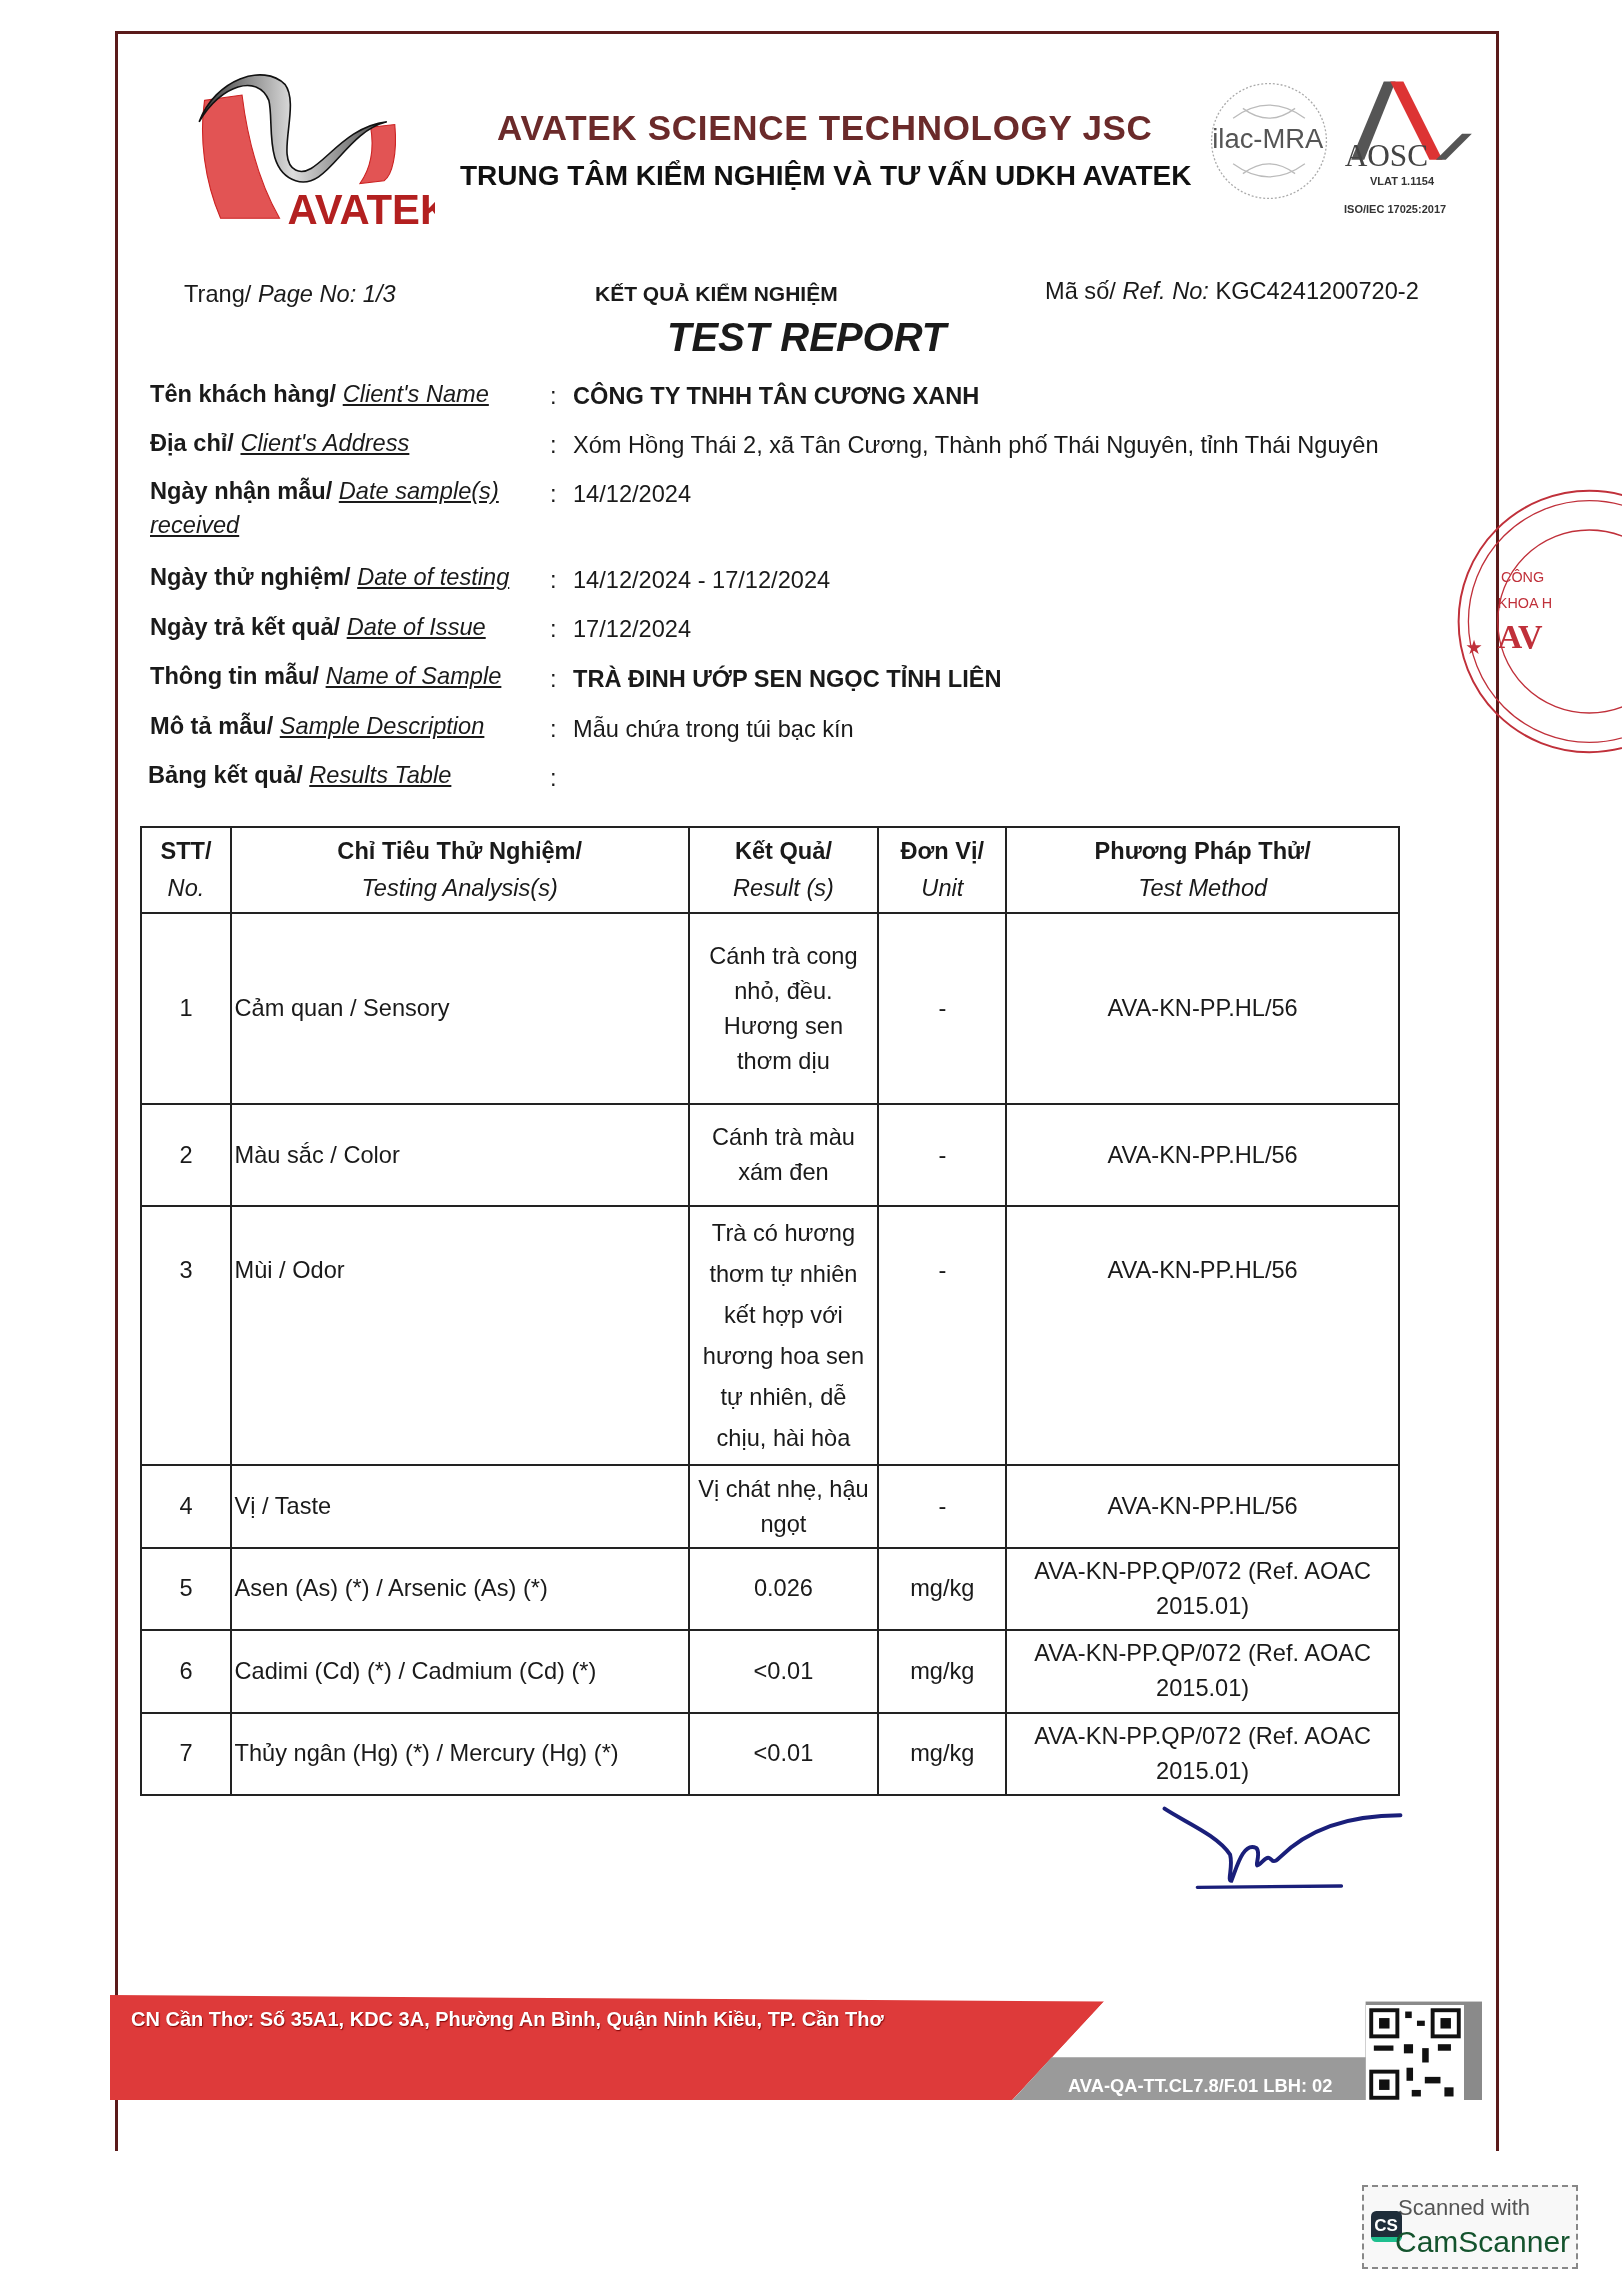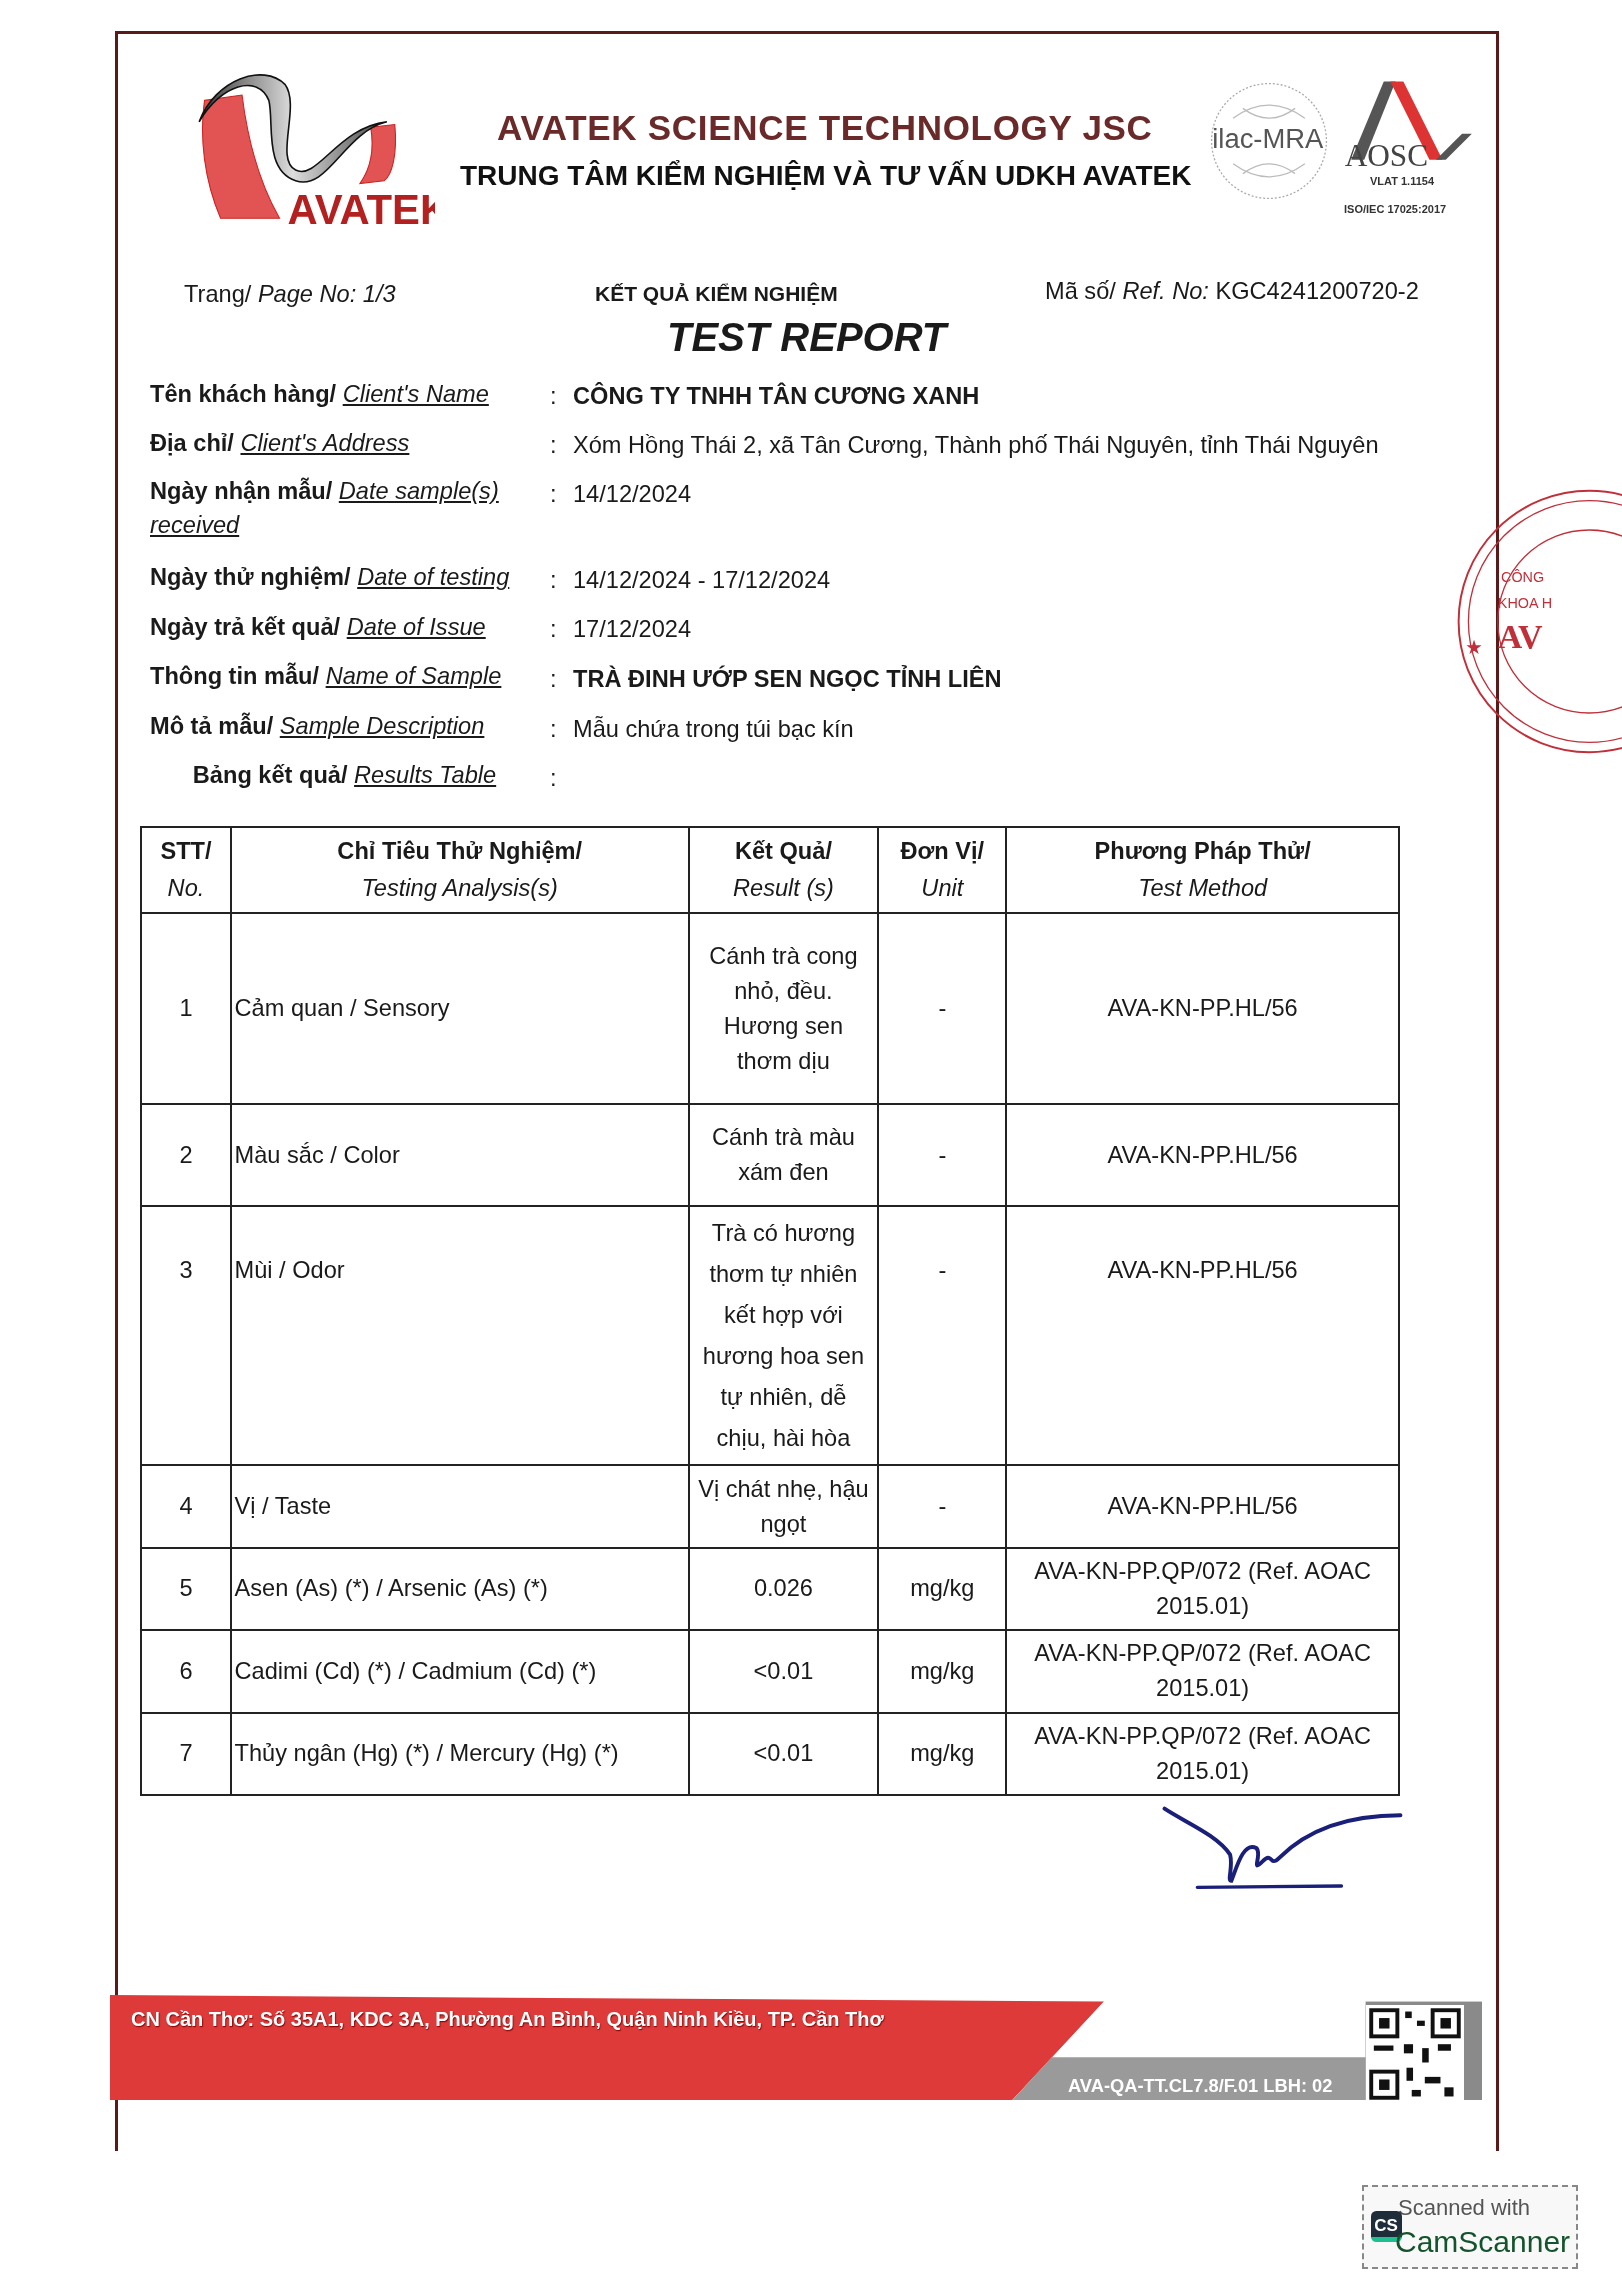--- a/index.html
+++ b/index.html
@@ -124,21 +124,21 @@
 <div class="abs field-value" style="left:573px;top:616px;">17/12/2024</div>
 
 <div class="abs field-label" style="left:150px;top:659px;"><span>Thông tin mẫu/ </span><i>Name of Sample</i></div>
 <div class="abs field-colon" style="left:550px;top:666px;">:</div>
 <div class="abs field-value bold" style="left:573px;top:666px;">TRÀ ĐINH ƯỚP SEN NGỌC TỈNH LIÊN</div>
 
 <div class="abs field-label" style="left:150px;top:709px;"><span>Mô tả mẫu/ </span><i>Sample Description</i></div>
 <div class="abs field-colon" style="left:550px;top:716px;">:</div>
 <div class="abs field-value" style="left:573px;top:716px;">Mẫu chứa trong túi bạc kín</div>
 
-<div class="abs field-label" style="left:148px;top:758px;text-align:center;"><span>Bảng kết quả/ </span><i>Results Table</i></div>
+<div class="abs field-label" style="left:148px;top:758px;"><span>Bảng kết quả/ </span><i>Results Table</i></div>
 <div class="abs field-colon" style="left:550px;top:765px;">:</div>
 
 <table class="results">
   <colgroup>
     <col style="width:90px">
       <col style="width:458px">
       <col style="width:190px">
       <col style="width:128px">
       <col style="width:393px">
   </colgroup>

